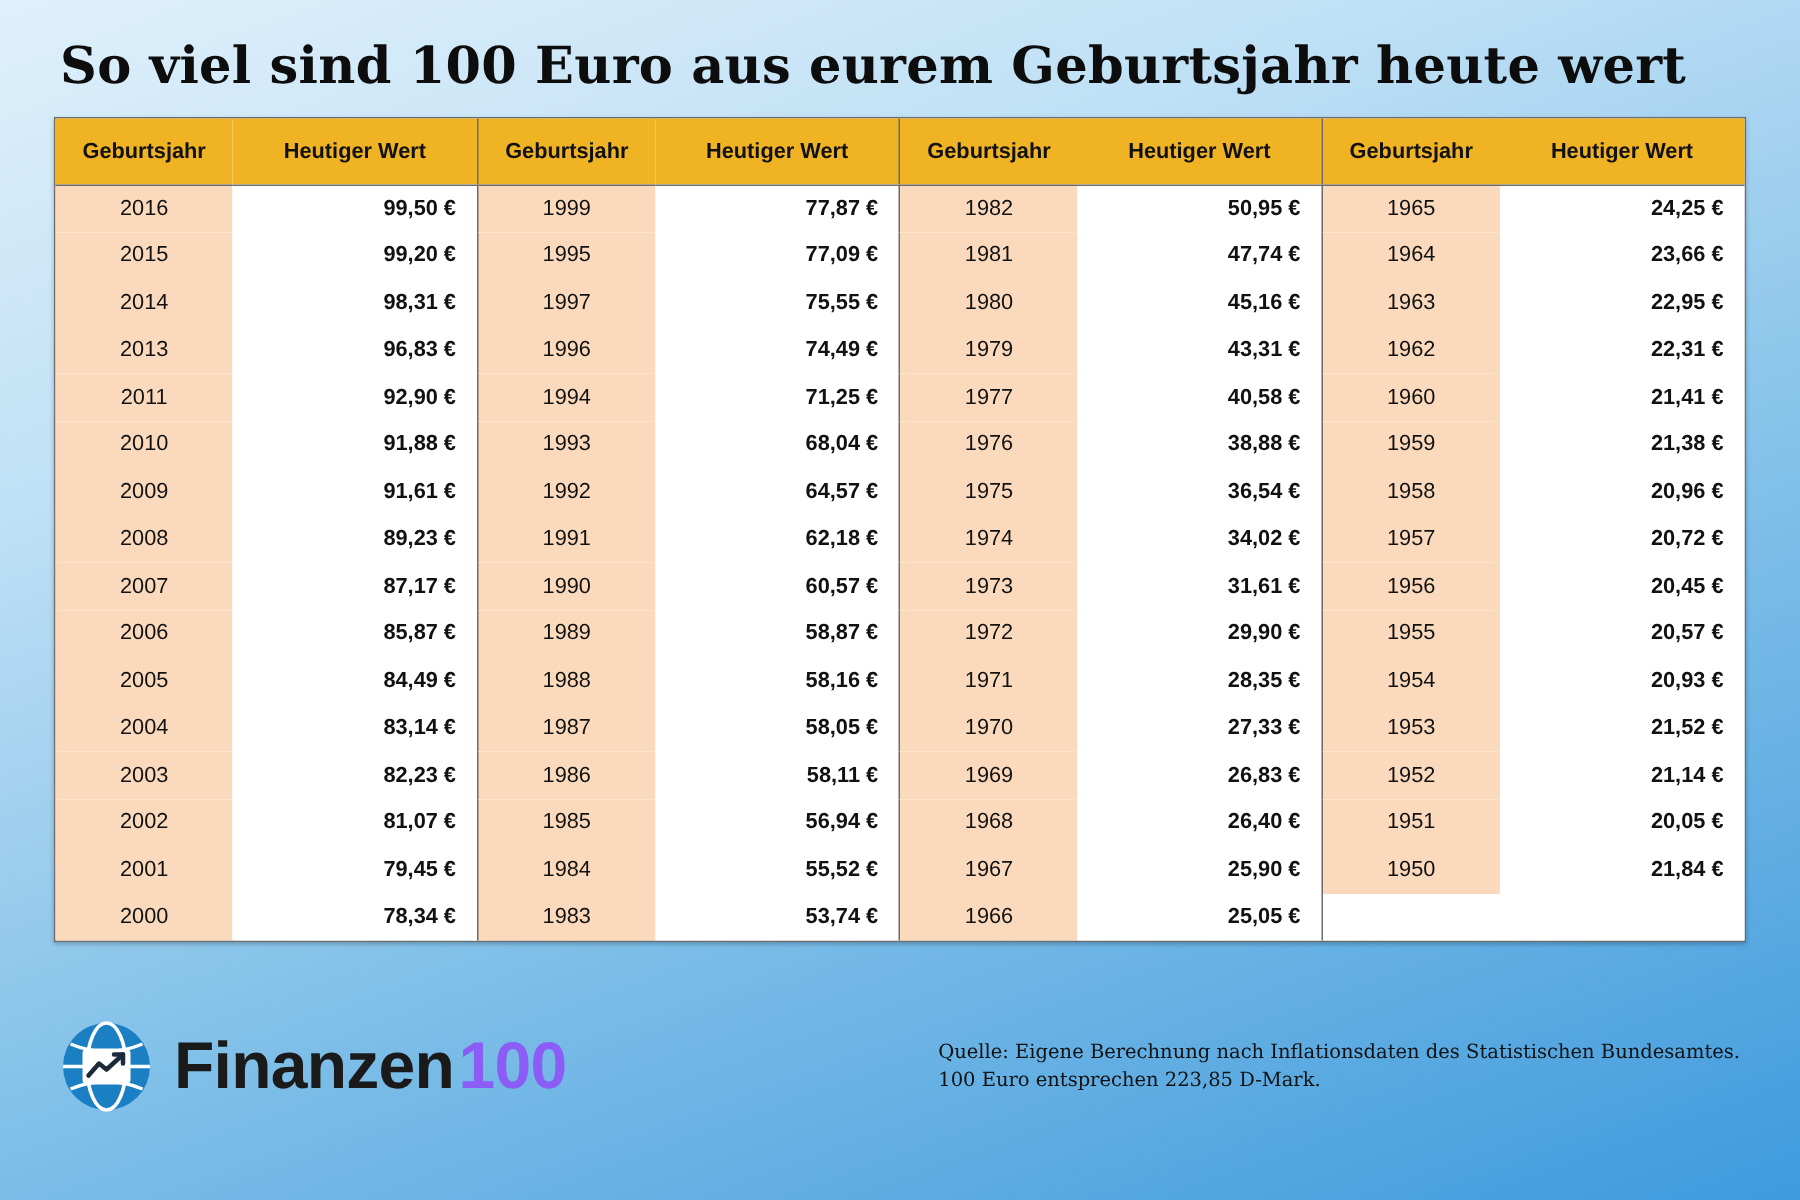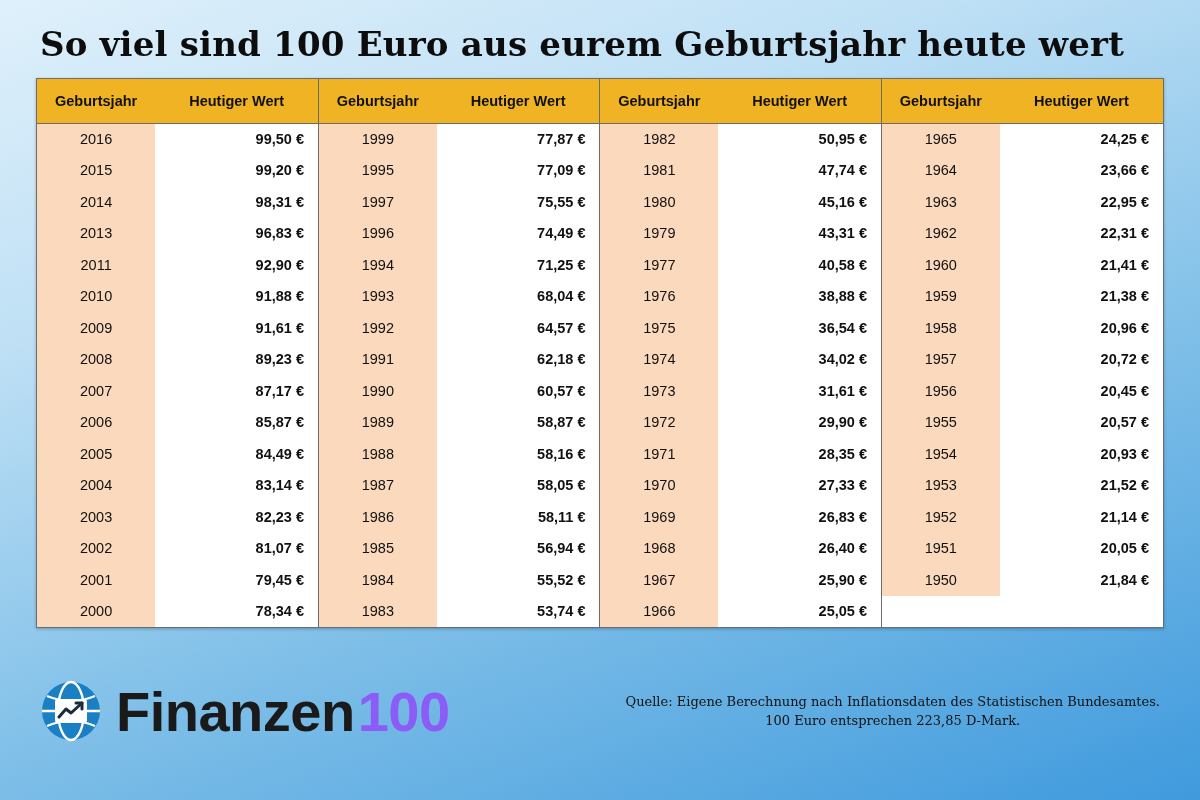--- a/index.html
+++ b/index.html
@@ -86,30 +86,30 @@
     display: flex;
     align-items: center;
     gap: 14px;
   }
   .brand-logo {
     width: 62px;
     height: 62px;
     flex: 0 0 auto;
   }
   .brand-text {
-    font-size: 56px;
+    font-size: 44px;
     color: #1a1a1a;
     letter-spacing: -0.5px;
     display: flex;
     align-items: baseline;
   }
   .brand-text .b1 { font-weight: bold; }
   .brand-text .b2 { font-weight: bold; color: #8b5cf6; margin-left: 3px; }
   .source {
-    text-align: center;
+    text-align: left;
     font-family: "DejaVu Serif", "Liberation Serif", serif;
     font-size: 13px;
     color: #111;
     line-height: 1.5;
   }
 </style>
 </head>
 <body>
 
 <div class="page">

